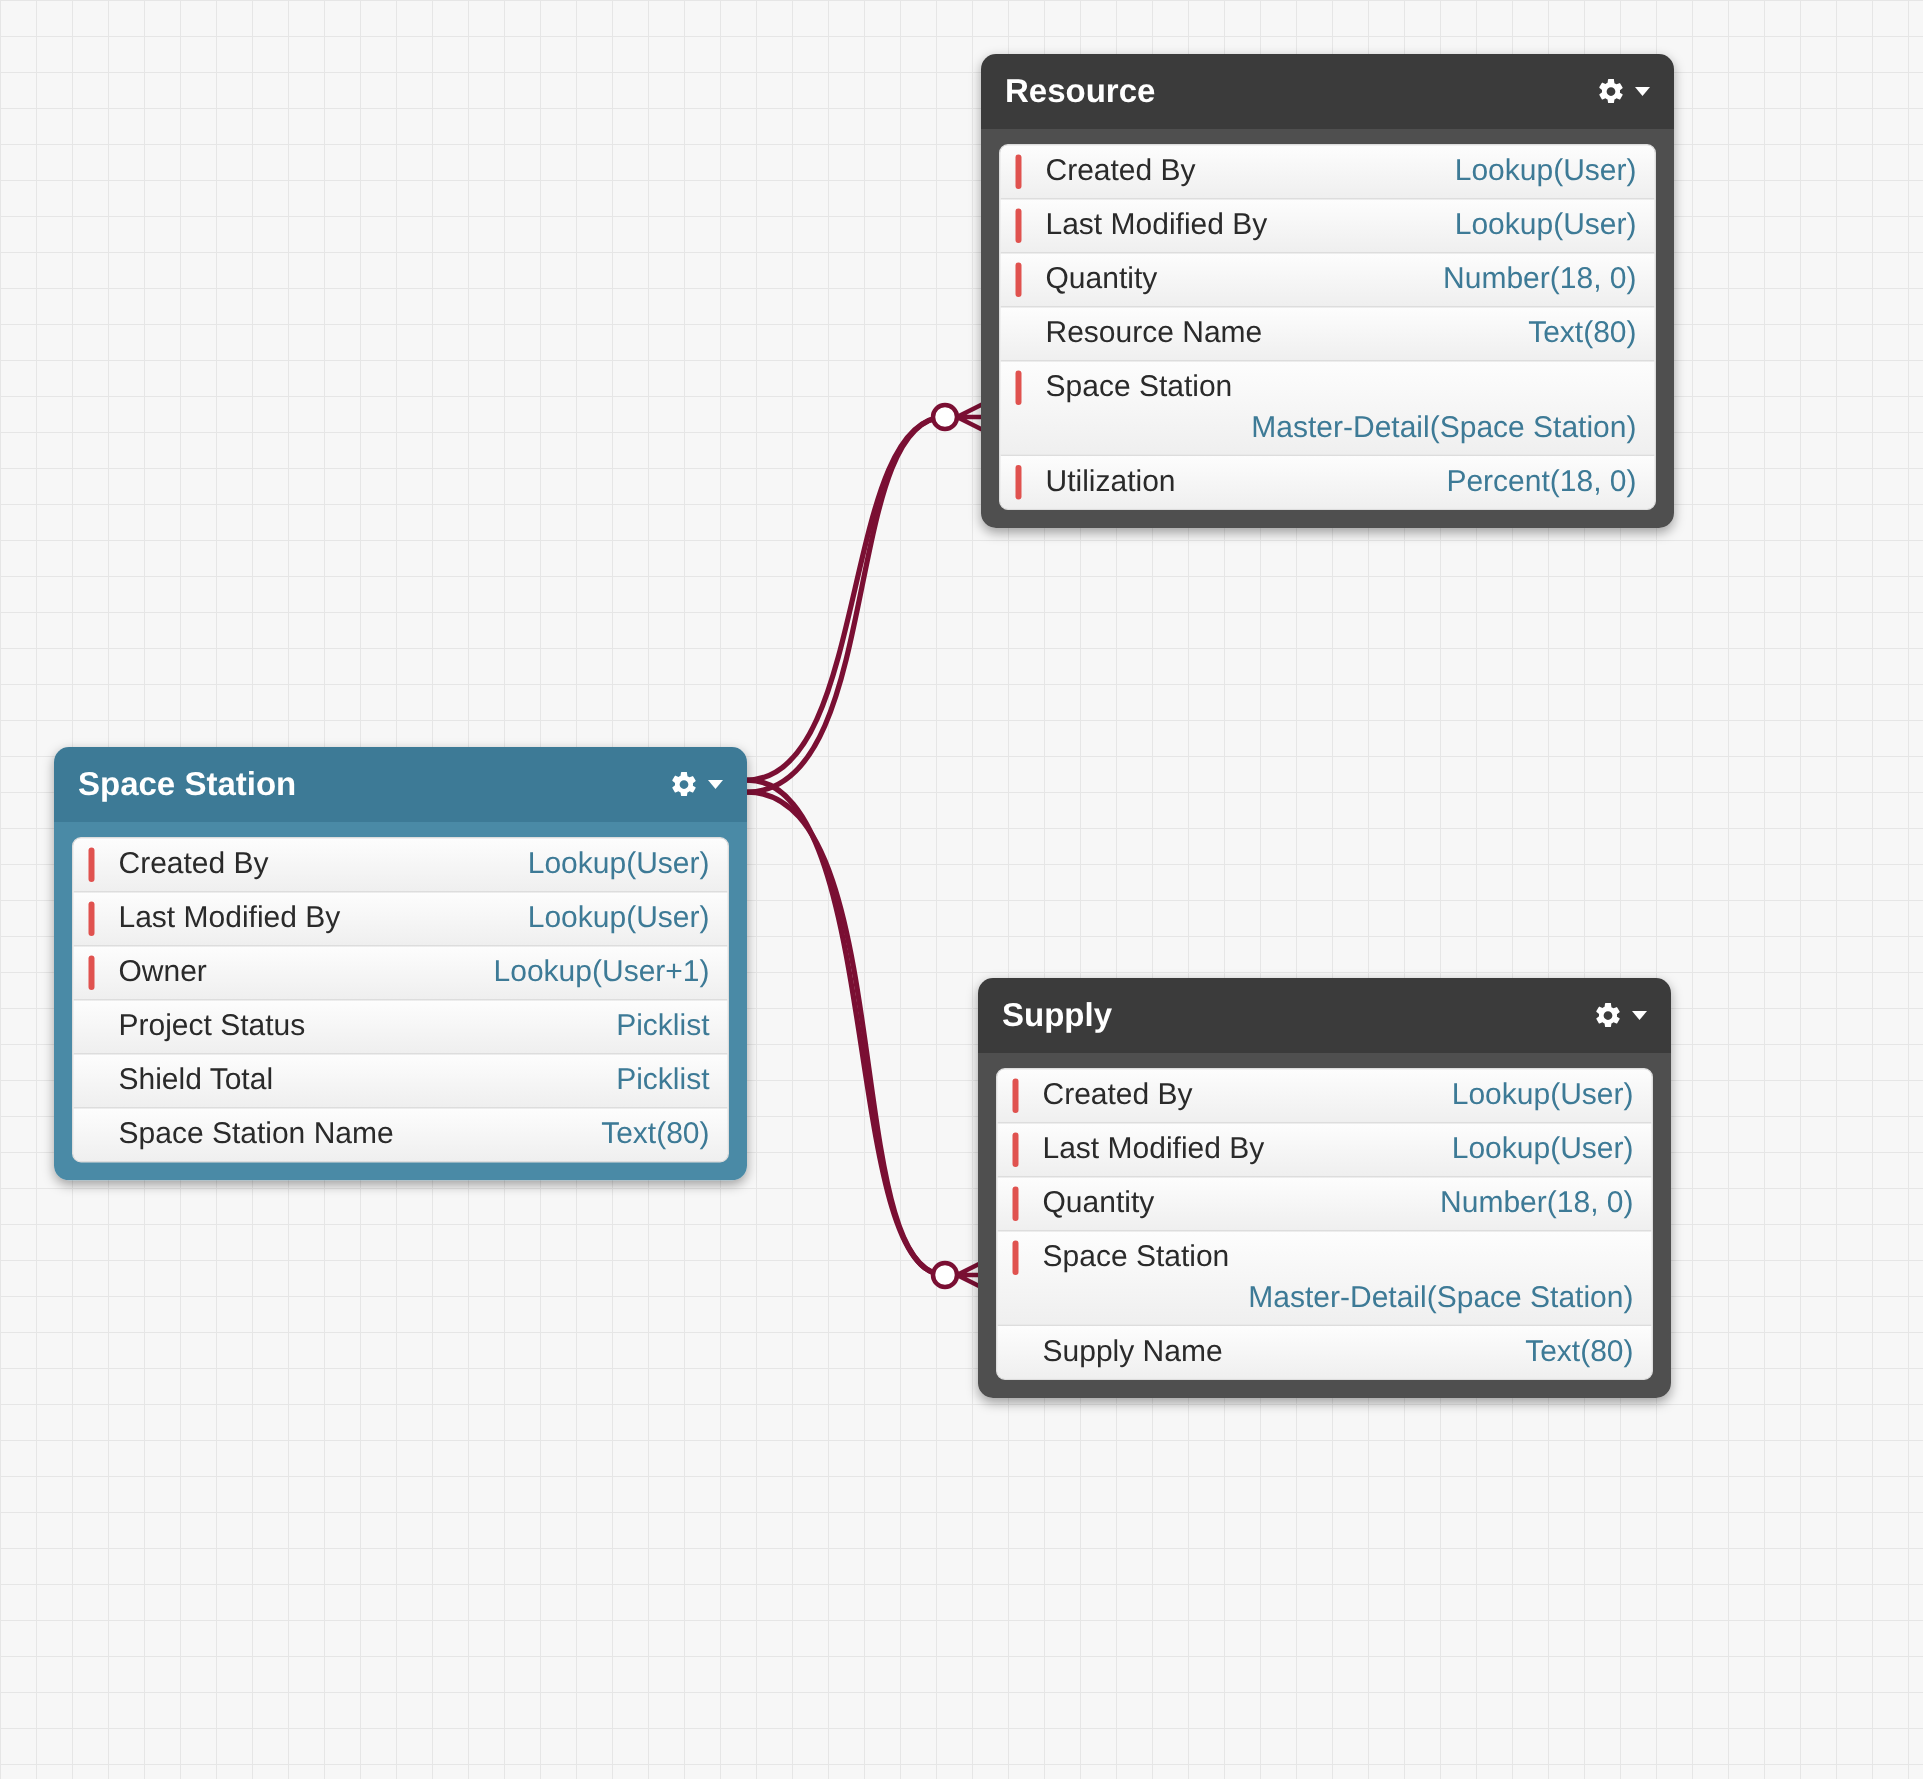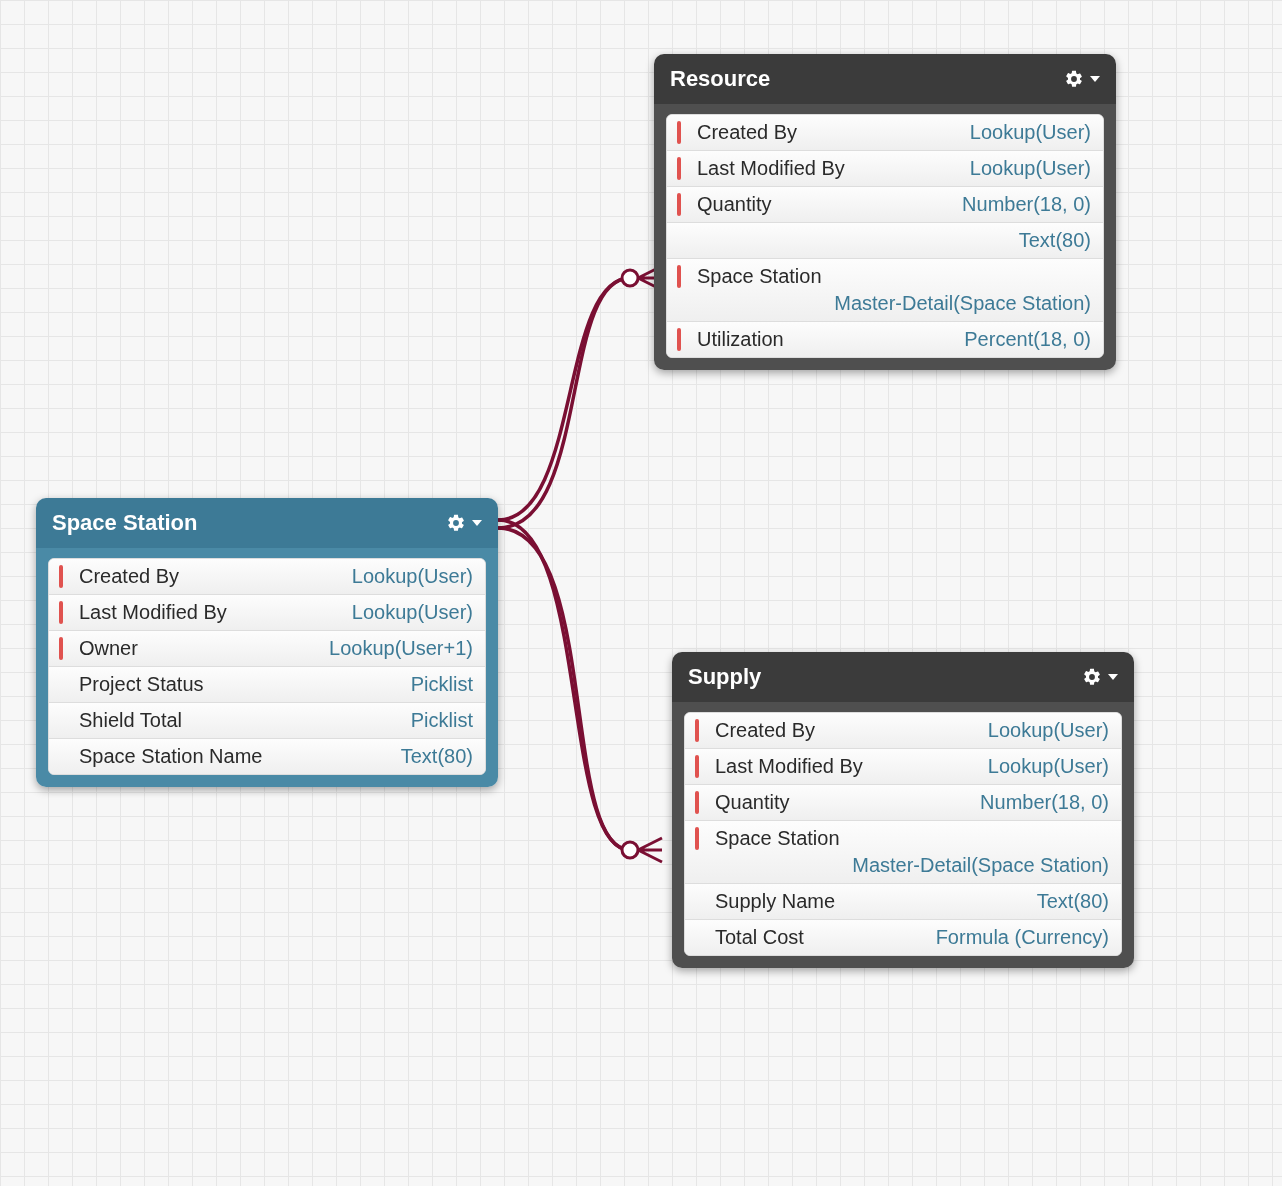--- a/index.html
+++ b/index.html
@@ -172,21 +172,21 @@
             <span class="ftype">Picklist</span>
           </div>
           <div class="field-row">
             <span class="bar"></span>
             <span class="fname">Space Station Name</span>
             <span class="ftype">Text(80)</span>
           </div>
         </div>
       </div>
     </div>
-    <div class="entity default" style="left: 654px; top: 54px;">
+    <div class="entity default" style="left: 654px; top: 36px;">
       <div class="header">
         <span>Resource</span>
         <span class="gear-wrap">
           <svg viewBox="0 0 24 24">
             <path d="M19.14,12.94a7.14,7.14,0,0,0,.05-.94,7.14,7.14,0,0,0-.05-.94l2.03-1.58a.5.5,0,0,0,.12-.64l-1.92-3.32a.5.5,0,0,0-.61-.22l-2.39.96a7.03,7.03,0,0,0-1.62-.94l-.36-2.54A.5.5,0,0,0,13.9,2h-3.8a.5.5,0,0,0-.49.42L9.25,4.96a7.03,7.03,0,0,0-1.62.94l-2.39-.96a.5.5,0,0,0-.61.22L2.71,8.48a.5.5,0,0,0,.12.64l2.03,1.58a7.14,7.14,0,0,0-.05.94,7.14,7.14,0,0,0,.05.94L2.83,14.16a.5.5,0,0,0-.12.64l1.92,3.32a.5.5,0,0,0,.61.22l2.39-.96a7.03,7.03,0,0,0,1.62.94l.36,2.54a.5.5,0,0,0,.49.42h3.8a.5.5,0,0,0,.49-.42l.36-2.54a7.03,7.03,0,0,0,1.62-.94l2.39.96a.5.5,0,0,0,.61-.22l1.92-3.32a.5.5,0,0,0-.12-.64ZM12,15.5A3.5,3.5,0,1,1,15.5,12,3.5,3.5,0,0,1,12,15.5Z"></path>
           </svg>
           <span class="caret"></span>
         </span>
       </div>
       <div class="body">
@@ -201,36 +201,37 @@
             <span class="fname">Last Modified By</span>
             <span class="ftype">Lookup(User)</span>
           </div>
           <div class="field-row has-bar">
             <span class="bar"></span>
             <span class="fname">Quantity</span>
             <span class="ftype">Number(18, 0)</span>
           </div>
           <div class="field-row">
             <span class="bar"></span>
+            <span class="fname">Resource Name</span>
             <span class="ftype">Text(80)</span>
           </div>
           <div class="field-row has-bar wrap">
             <span class="bar"></span>
             <span class="fname">Space Station</span>
             <span class="ftype">Master-Detail(Space Station)</span>
           </div>
           <div class="field-row has-bar">
             <span class="bar"></span>
             <span class="fname">Utilization</span>
             <span class="ftype">Percent(18, 0)</span>
           </div>
         </div>
       </div>
     </div>
-    <div class="entity default" style="left: 672px; top: 652px;">
+    <div class="entity default" style="left: 652px; top: 652px;">
       <div class="header">
         <span>Supply</span>
         <span class="gear-wrap">
           <svg viewBox="0 0 24 24">
             <path d="M19.14,12.94a7.14,7.14,0,0,0,.05-.94,7.14,7.14,0,0,0-.05-.94l2.03-1.58a.5.5,0,0,0,.12-.64l-1.92-3.32a.5.5,0,0,0-.61-.22l-2.39.96a7.03,7.03,0,0,0-1.62-.94l-.36-2.54A.5.5,0,0,0,13.9,2h-3.8a.5.5,0,0,0-.49.42L9.25,4.96a7.03,7.03,0,0,0-1.62.94l-2.39-.96a.5.5,0,0,0-.61.22L2.71,8.48a.5.5,0,0,0,.12.64l2.03,1.58a7.14,7.14,0,0,0-.05.94,7.14,7.14,0,0,0,.05.94L2.83,14.16a.5.5,0,0,0-.12.64l1.92,3.32a.5.5,0,0,0,.61.22l2.39-.96a7.03,7.03,0,0,0,1.62.94l.36,2.54a.5.5,0,0,0,.49.42h3.8a.5.5,0,0,0,.49-.42l.36-2.54a7.03,7.03,0,0,0,1.62-.94l2.39.96a.5.5,0,0,0,.61-.22l1.92-3.32a.5.5,0,0,0-.12-.64ZM12,15.5A3.5,3.5,0,1,1,15.5,12,3.5,3.5,0,0,1,12,15.5Z"></path>
           </svg>
           <span class="caret"></span>
         </span>
       </div>
       <div class="body">
@@ -253,21 +254,16 @@
           <div class="field-row has-bar wrap">
             <span class="bar"></span>
             <span class="fname">Space Station</span>
             <span class="ftype">Master-Detail(Space Station)</span>
           </div>
           <div class="field-row">
             <span class="bar"></span>
             <span class="fname">Supply Name</span>
             <span class="ftype">Text(80)</span>
           </div>
-          <div class="field-row">
-            <span class="bar"></span>
-            <span class="fname">Total Cost</span>
-            <span class="ftype">Formula (Currency)</span>
-          </div>
         </div>
       </div>
     </div>
   </div>
 
 </body></html>

